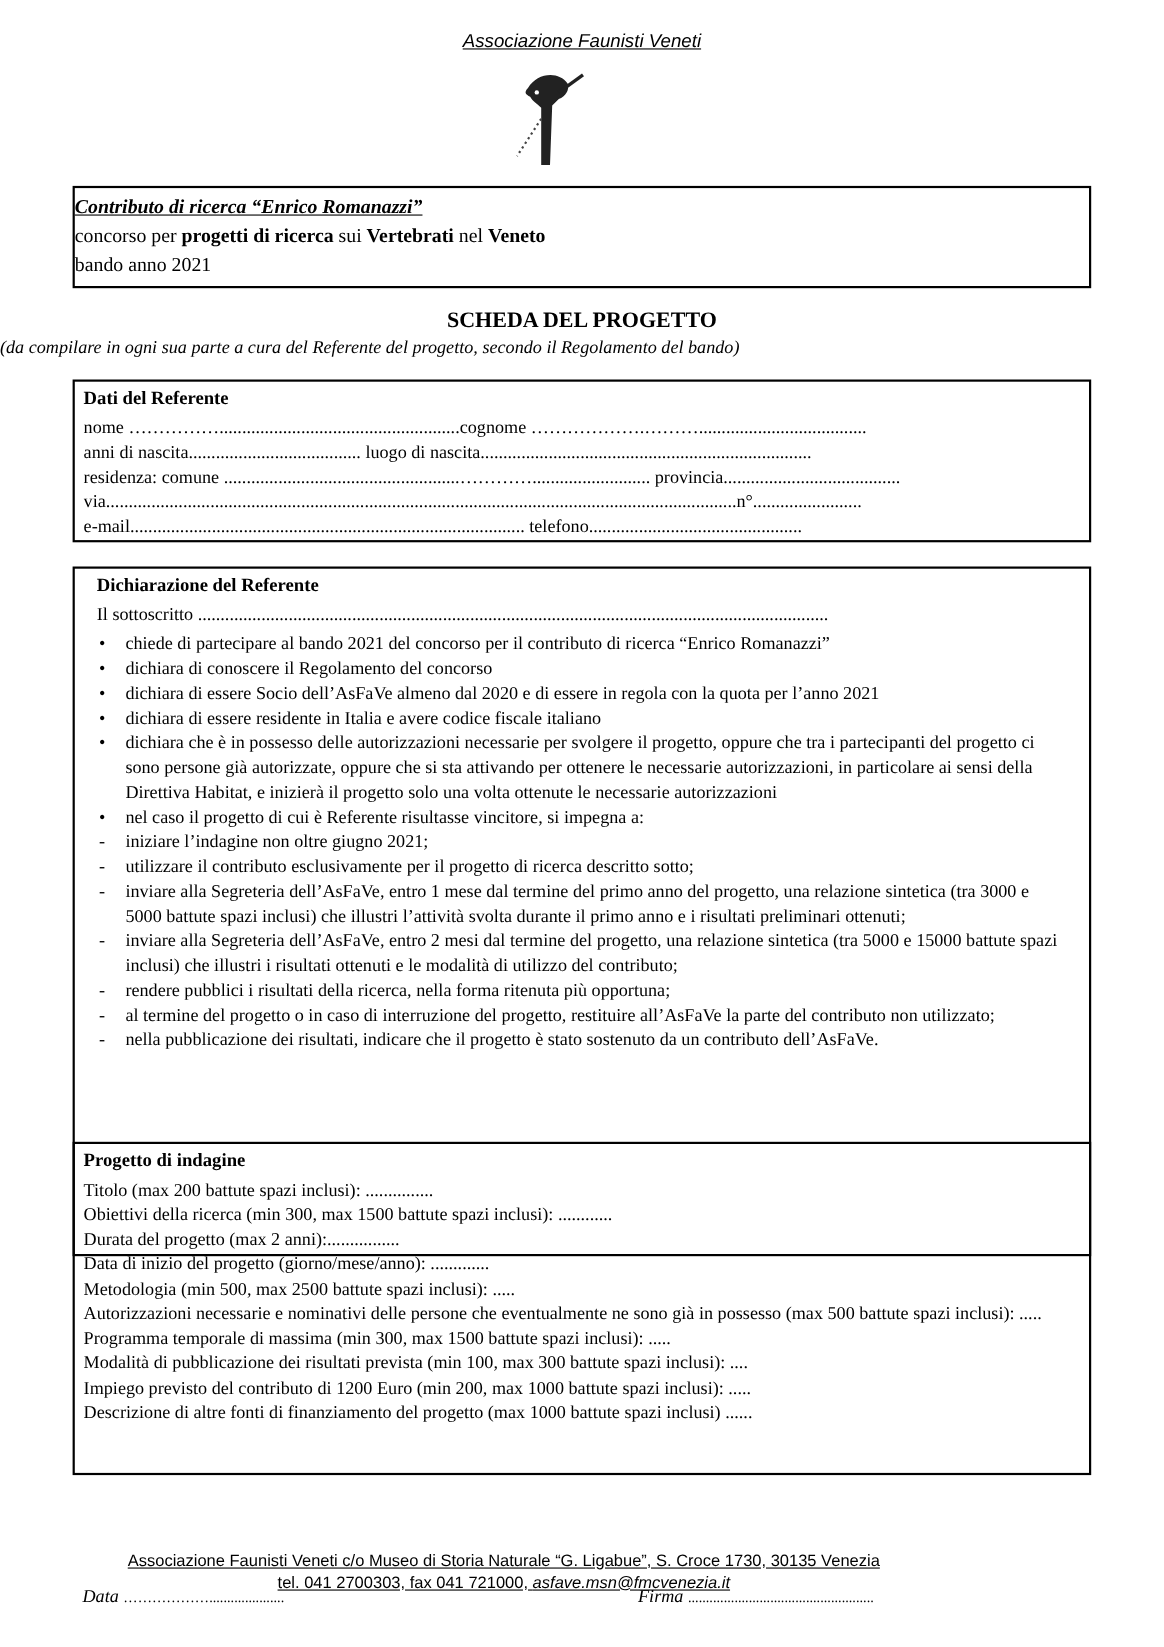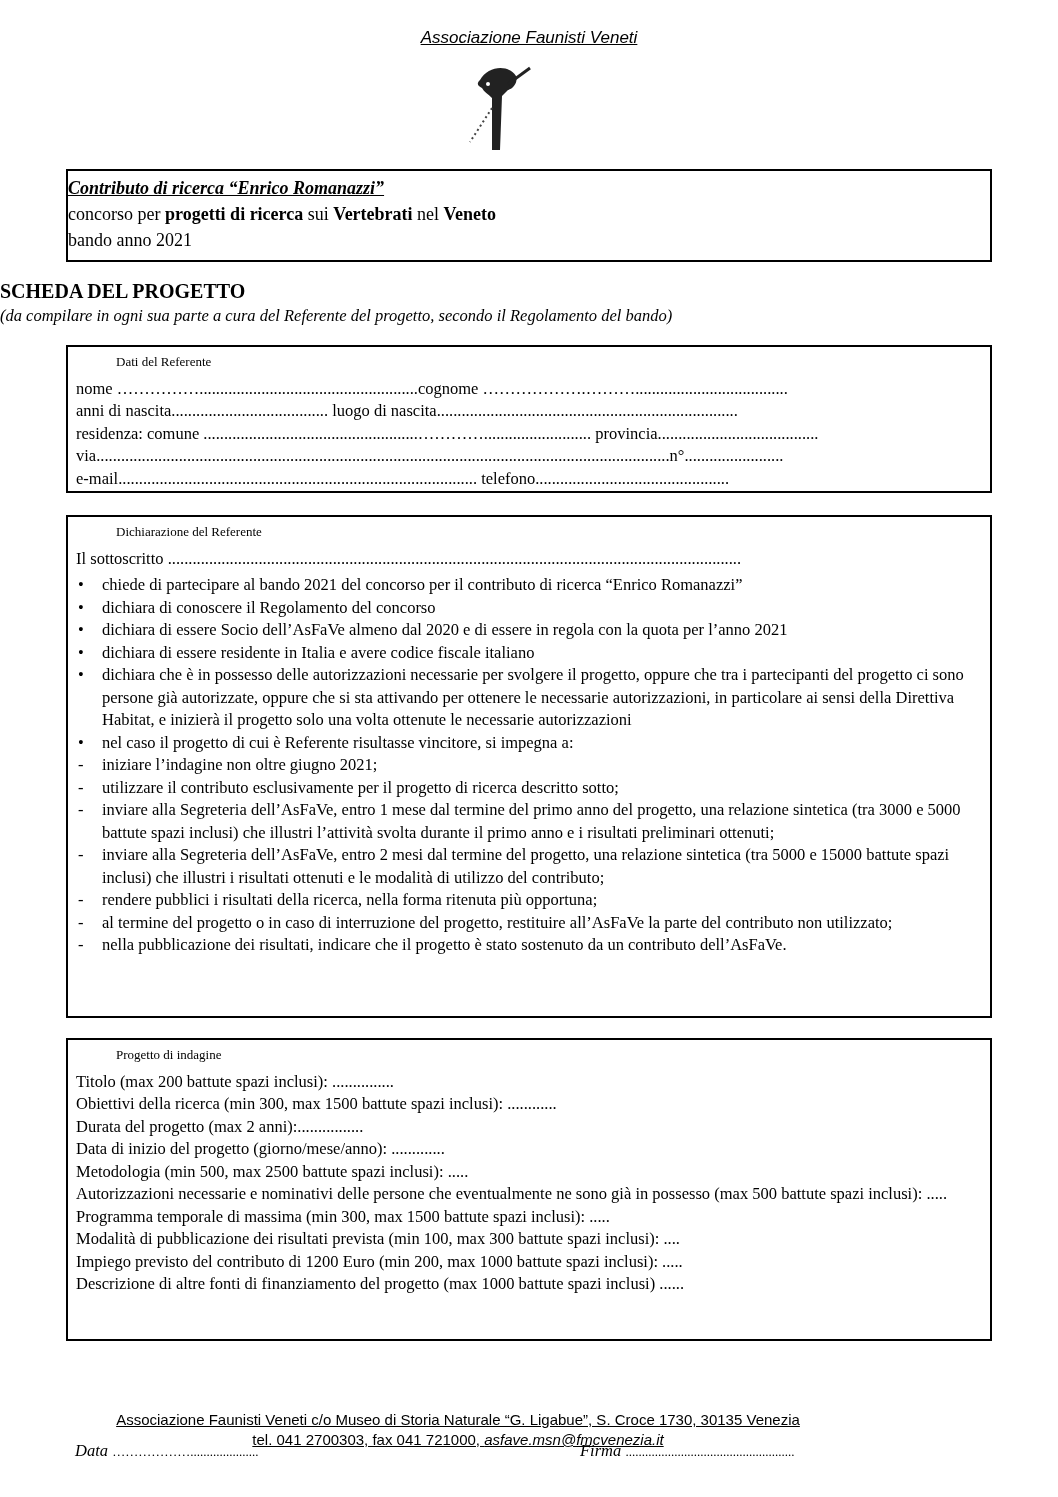--- a/index.html
+++ b/index.html
@@ -3,26 +3,26 @@
 <meta charset="utf-8">
 <style>
   html, body { margin: 0; padding: 0; background: #ffffff; }
   body { width: 1058px; height: 1497px; position: relative; overflow: hidden; color: #000; font-family: "Liberation Serif", serif; }
   .sans { font-family: "Liberation Sans", sans-serif; text-decoration: underline; }
   .org-title { position: absolute; top: 28px; left: 0; width: 1058px; text-align: center; font-style: italic; font-size: 17px; }
   .logo { position: absolute; left: 458px; top: 62px; width: 80px; height: 90px; }
   .box { position: absolute; left: 66px; width: 926px; border: 2px solid #000; box-sizing: border-box; }
   .head-box { top: 169px; height: 93px; text-align: left; font-size: 18px; line-height: 26px; padding-top: 4px; }
   .head-box .t1 { font-weight: bold; font-style: italic; text-decoration: underline; }
-  .sched-title { position: absolute; top: 280px; left: 0; width: 1058px; text-align: left; font-weight: bold; font-size: 20px; }
+  .sched-title { position: absolute; top: 280px; left: 0; width: 1058px; text-align: center; font-weight: bold; font-size: 20px; }
   .sched-sub { position: absolute; top: 306px; left: 0; width: 1058px; text-align: left; font-style: italic; font-size: 16.5px; }
-  .sec-title { font-weight: normal; font-size: 13px; margin-bottom: 4px; margin-left: 40px; }
+  .sec-title { font-weight: bold; font-size: 17px; margin-bottom: 4px; }
   .ref-box { top: 345px; height: 148px; padding: 4px 8px; font-size: 16.5px; line-height: 22.5px; }
   .ref-row { white-space: nowrap; overflow: hidden; }
-  .decl-box { top: 515px; height: 503px; padding: 4px 8px; font-size: 16.5px; line-height: 22.5px; }
+  .decl-box { top: 515px; height: 627px; padding: 4px 20px; font-size: 16.5px; line-height: 22.5px; }
   .decl-box .intro { margin: 4px 0 4px 0; white-space: nowrap; }
   ul.bullets { list-style: none; margin: 0; padding: 0; }
   ul.bullets li { position: relative; padding-left: 26px; }
   ul.bullets li .mark { position: absolute; left: 2px; top: 0; }
   .proj-box { top: 1038px; height: 303px; padding: 4px 8px; font-size: 16.5px; line-height: 22.5px; }
   .proj-row { padding-left: 24px; text-indent: -24px; }
   .sig { position: absolute; top: 1441px; font-style: italic; font-size: 16.5px; }
   .footer { position: absolute; top: 1410px; left: 0; width: 916px; text-align: center; font-size: 15px; line-height: 20px; }
   .footer .email { font-style: italic; }
 </style>

